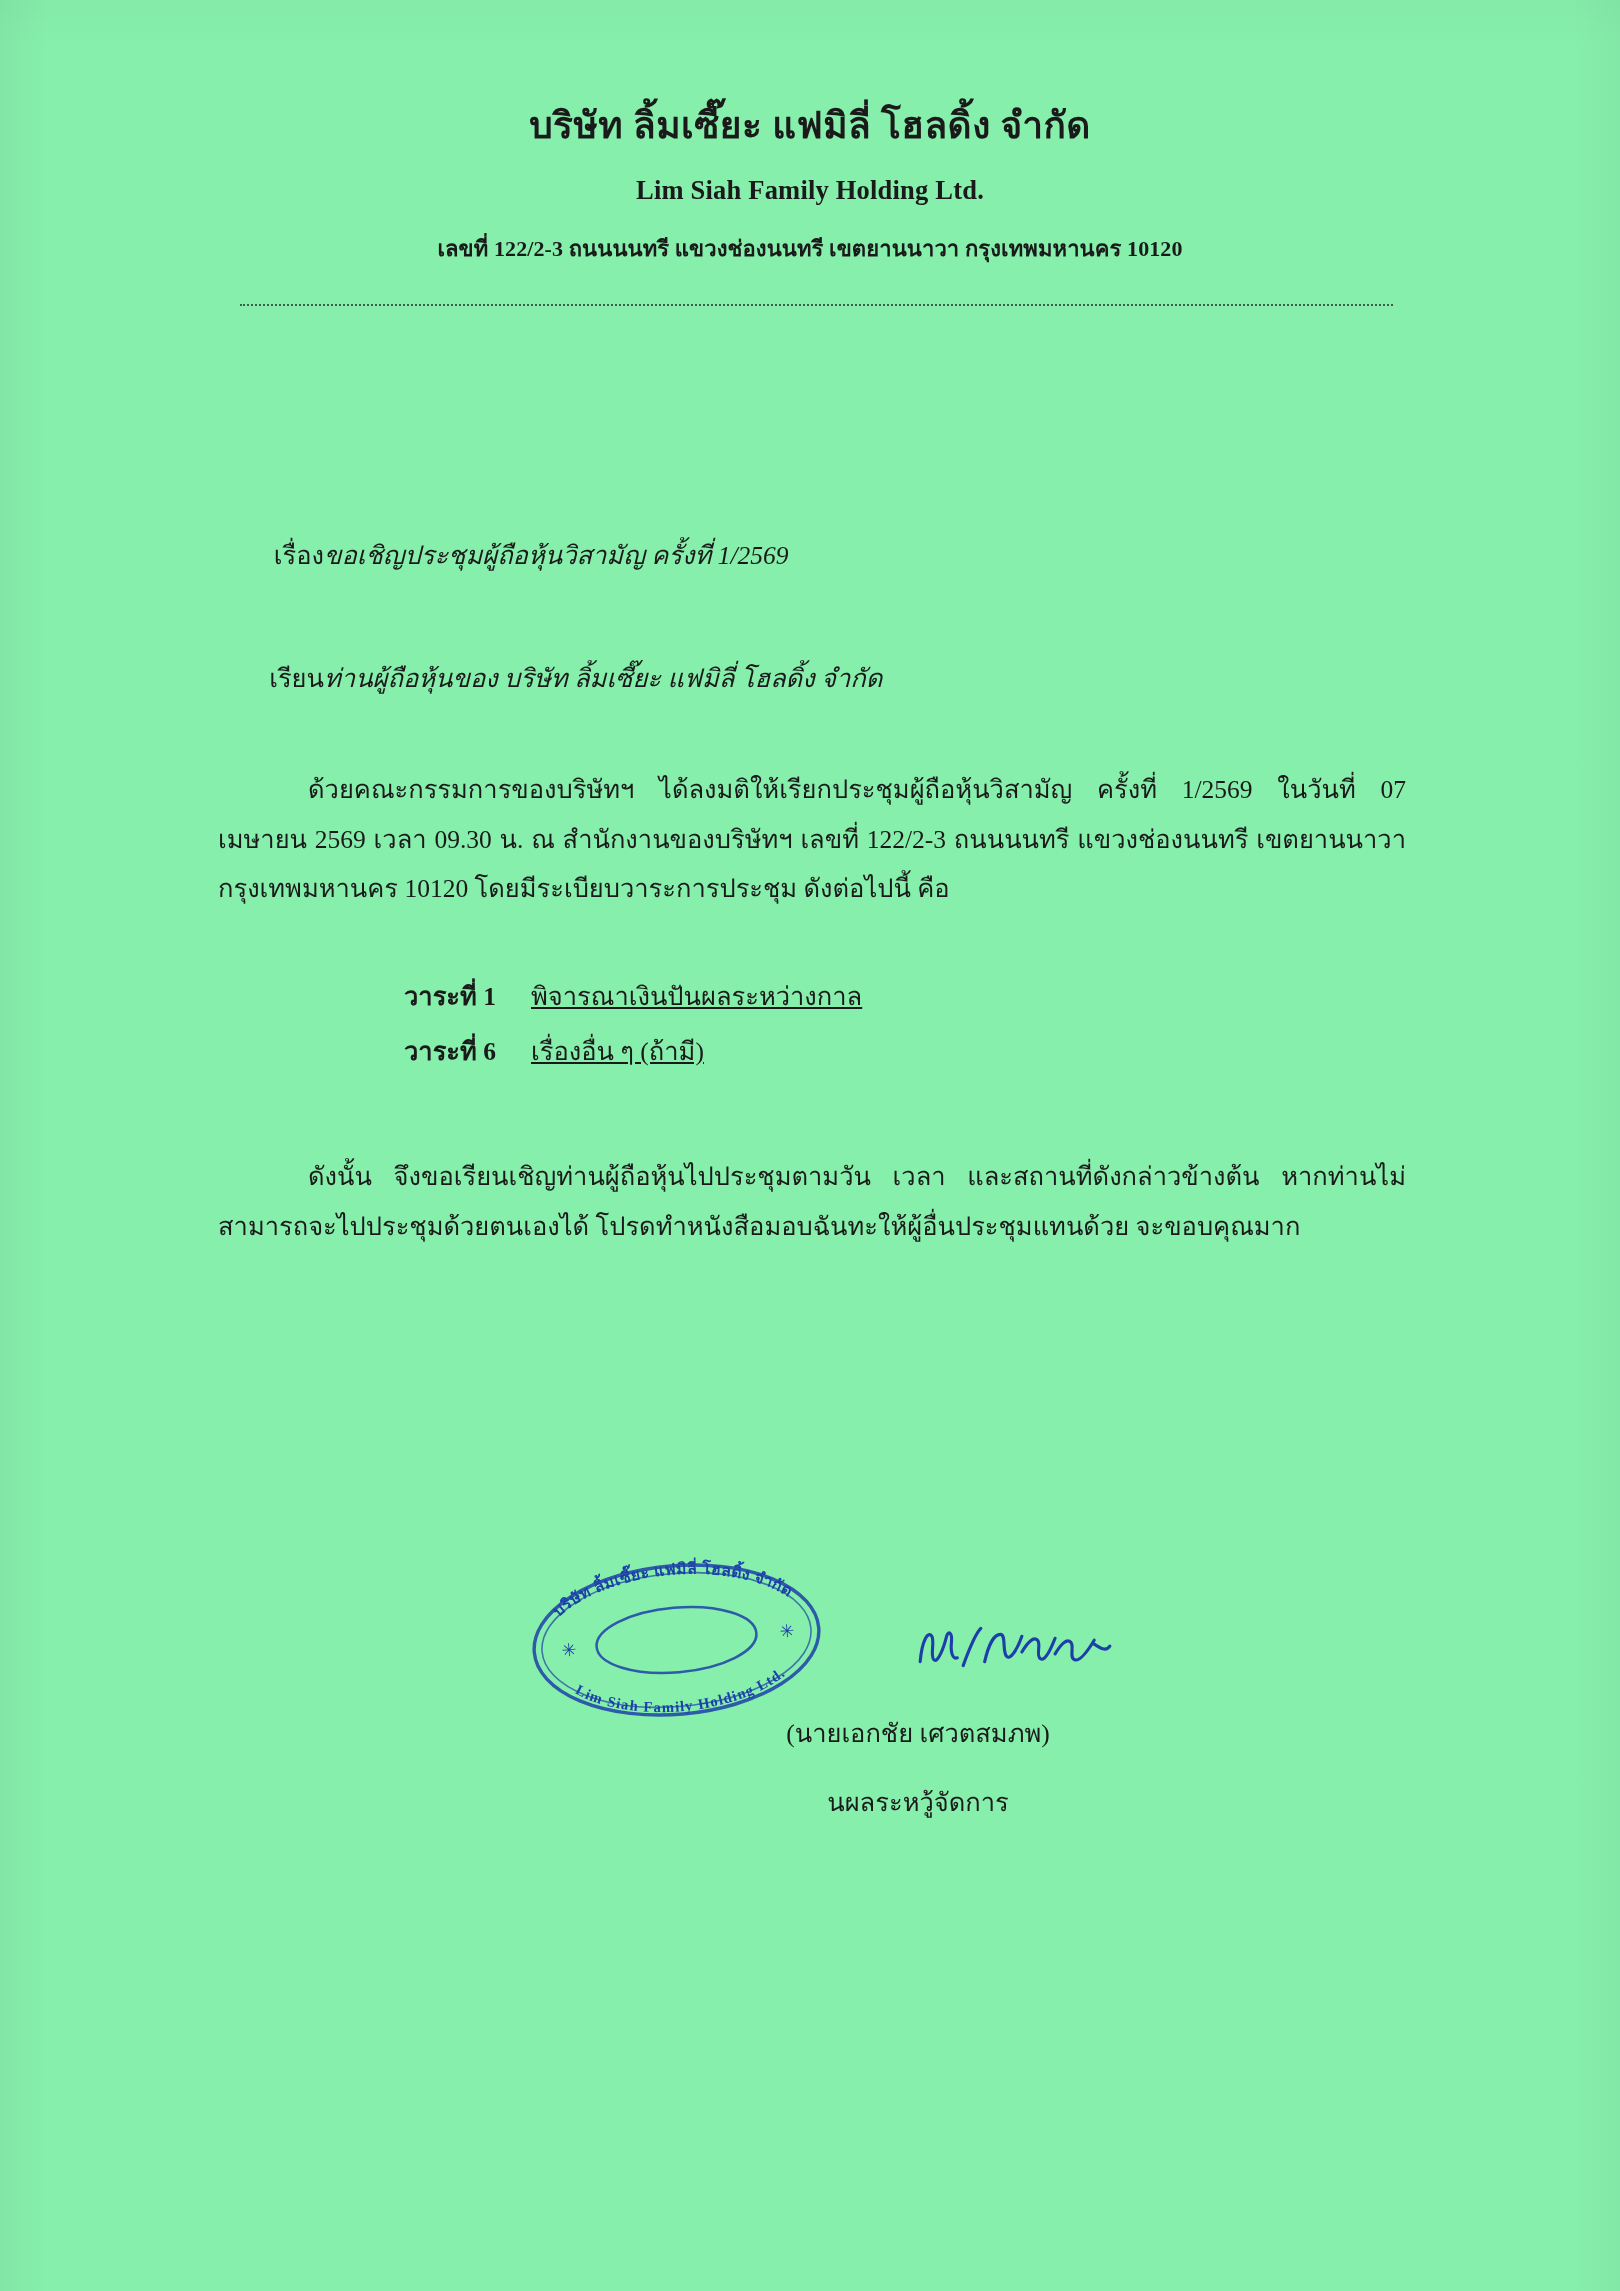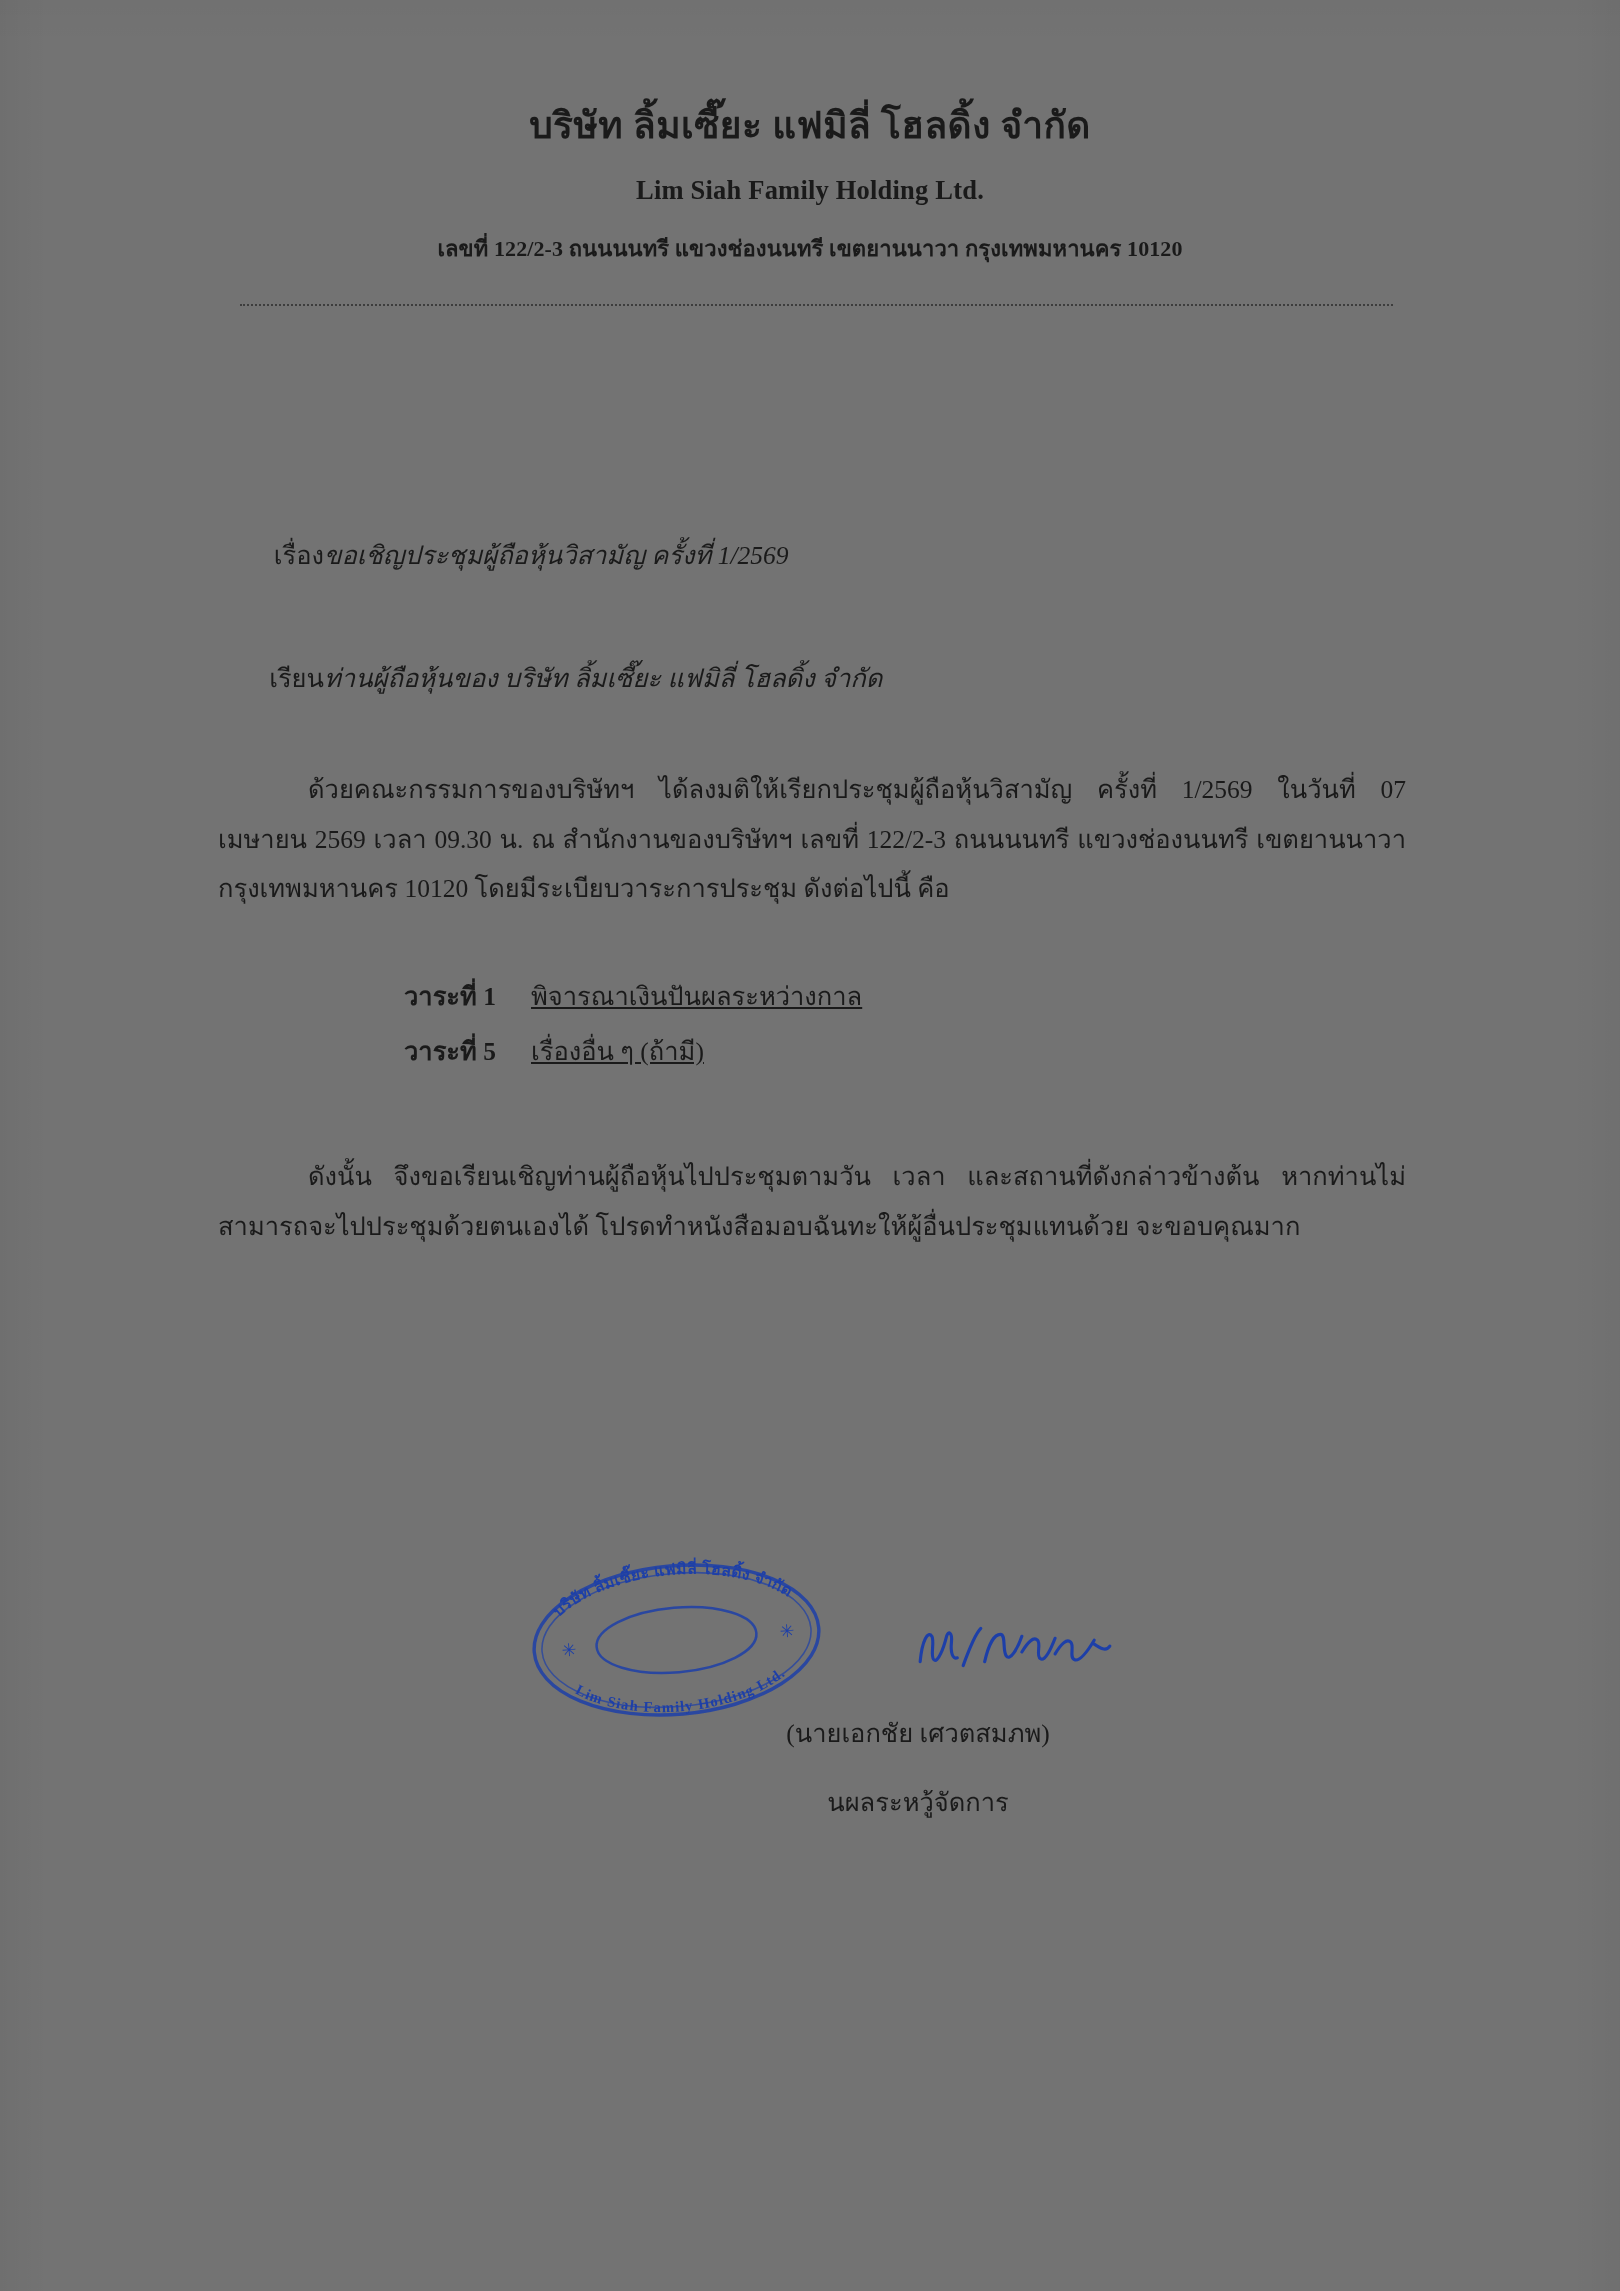--- a/index.html
+++ b/index.html
@@ -11,21 +11,21 @@
     width: 1620px;
     height: 2292px;
     position: relative;
     font-family: "Liberation Serif", serif;
     color: #1a1a1a;
     overflow: hidden;
   }
   .page {
     position: absolute;
     inset: 0;
-    background: #737373;
+    background: #86efac;
   }
   
   .page::before {
     content: "";
     position: absolute;
     inset: 0;
     background:
       linear-gradient(to right, rgba(0,0,0,0.035), rgba(0,0,0,0) 3%),
       linear-gradient(to left, rgba(0,0,0,0.03), rgba(0,0,0,0) 3%),
       linear-gradient(to bottom, rgba(0,0,0,0.02), rgba(0,0,0,0) 2%);
@@ -206,21 +206,21 @@
 
   <div class="body-block" id="para-1">
     <span class="indent"></span><span>ด้วยคณะกรรมการของบริษัทฯ ได้ลงมติให้เรียกประชุมผู้ถือหุ้นวิสามัญ  ครั้งที่  1/2569 ในวันที่ 07 เมษายน 2569 เวลา 09.30 น. ณ สำนักงานของบริษัทฯ  เลขที่ 122/2-3  ถนนนนทรี  แขวงช่องนนทรี  เขตยานนาวา  กรุงเทพมหานคร 10120 โดยมีระเบียบวาระการประชุม ดังต่อไปนี้ คือ</span>
   </div>
 
   <div class="agenda">
     <div class="agenda-item">
       <span class="agenda-no">วาระที่ 1</span><span>พิจารณาเงินปันผลระหว่างกาล</span>
     </div>
     <div class="agenda-item">
-      <span class="agenda-no">วาระที่ 5</span><span>เรื่องอื่น ๆ (ถ้ามี)</span>
+      <span class="agenda-no">วาระที่ 6</span><span>เรื่องอื่น ๆ (ถ้ามี)</span>
     </div>
   </div>
 
   <div class="body-block" id="para-2">
     <span class="indent"></span><span>ดังนั้น จึงขอเรียนเชิญท่านผู้ถือหุ้นไปประชุมตามวัน เวลา และสถานที่ดังกล่าวข้างต้น หากท่านไม่สามารถจะไปประชุมด้วยตนเองได้  โปรดทำหนังสือมอบฉันทะให้ผู้อื่นประชุมแทนด้วย จะขอบคุณมาก</span>
   </div>
 
 
   <div class="signature-area">
 

